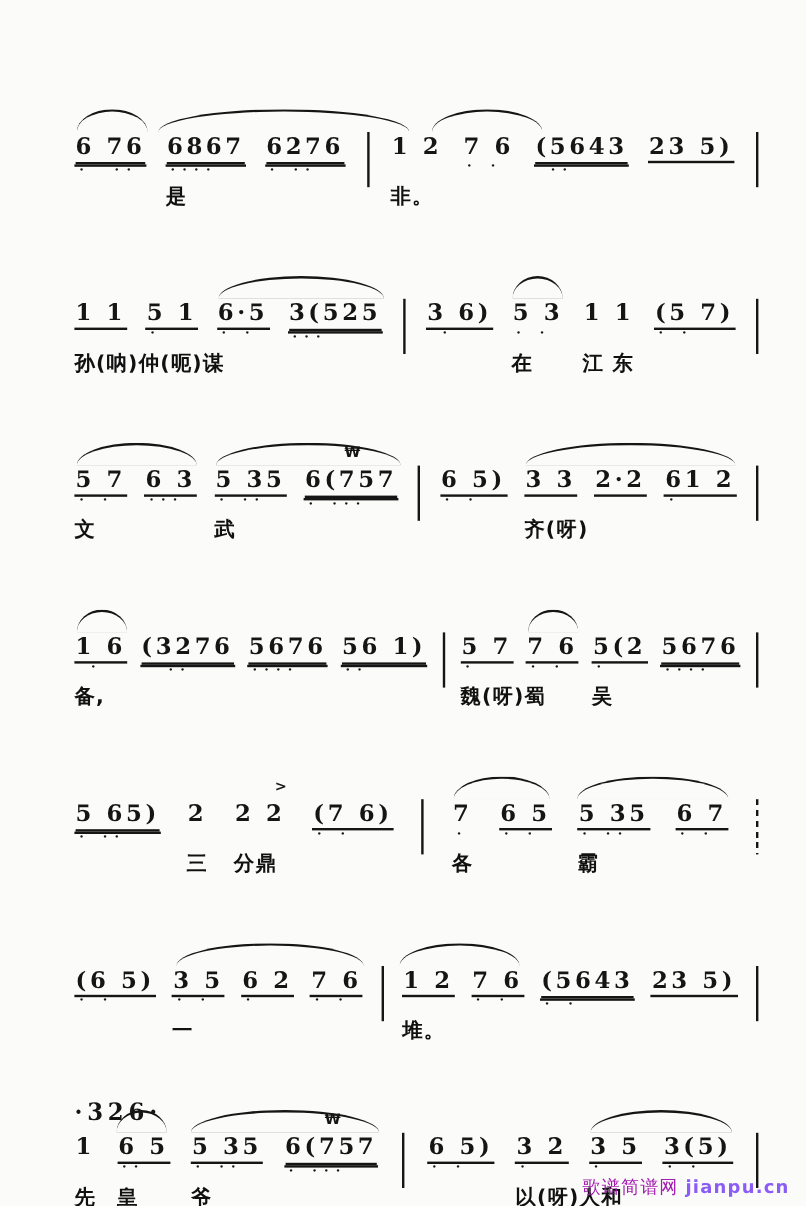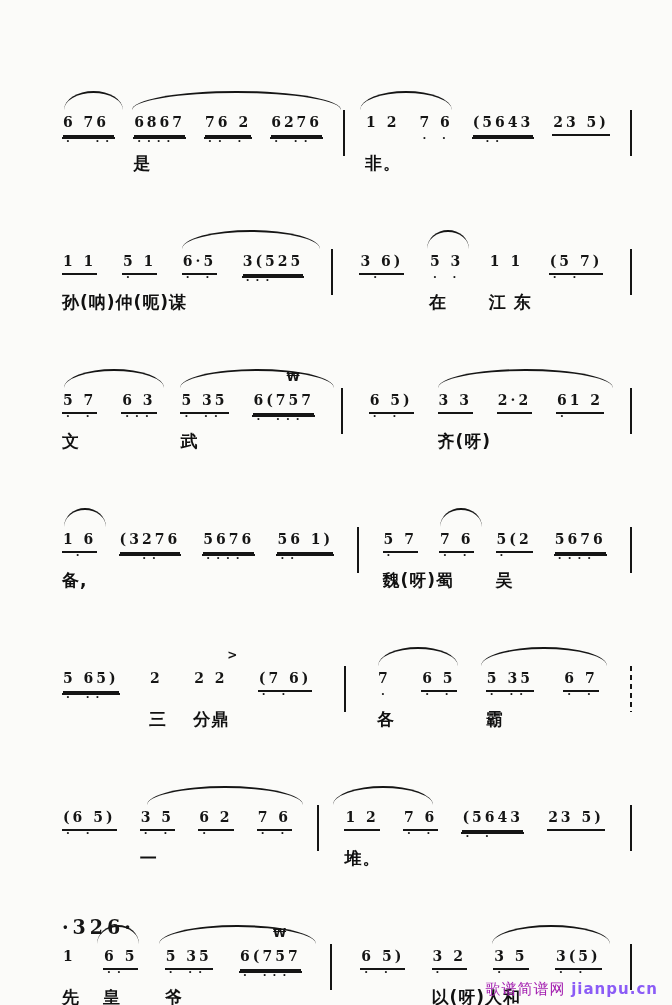--- a/index.html
+++ b/index.html
@@ -10,21 +10,21 @@
     color:#151515;
   }
   #score{position:absolute;top:86px;left:62px;width:572px;}
   .mline{margin-bottom:37px;}
   .notes-row{
     position:relative;display:flex;justify-content:space-between;align-items:flex-start;
     padding-top:24px;min-height:78px;
   }
   .group{position:relative;min-height:60px;}
   .num{
-    font-size:14px;font-weight:700;letter-spacing:3px;white-space:pre;
+    font-size:19px;font-weight:700;letter-spacing:3px;white-space:pre;
     line-height:24px;padding:0 1px;
   }
   .num.u0{border-bottom:2px solid transparent;}
   .num.u1{border-bottom:2px solid #151515;}
   .num.u2{border-bottom:2px solid #151515;}
   .num.u2::after{content:"";display:block;border-bottom:2px solid #151515;margin-top:1px;}
   .dots{
     font-size:11px;line-height:6px;letter-spacing:6px;white-space:pre;
     padding-left:4px;height:7px;font-weight:700;
   }
@@ -69,24 +69,20 @@
     <div class="mline">
       <div class="notes-row">
         <div class="group">
           <div class="num u2">6 76</div>
           <div class="dots">·  ··</div>
         </div>
         <div class="group">
           <div class="num u2">6867</div>
           <div class="dots">····</div>
           <div class="lyric">是</div>
-        </div>
-        <div class="group">
-          <div class="num u2">76 2</div>
-          <div class="dots">·· ·</div>
         </div>
         <div class="group">
           <div class="num u2">6276</div>
           <div class="dots">· ··</div>
         </div>
         <div class="bar"></div>
         <div class="group">
           <div class="num u0">1 2</div>
           <div class="dots"></div>
           <div class="lyric">非。</div>

